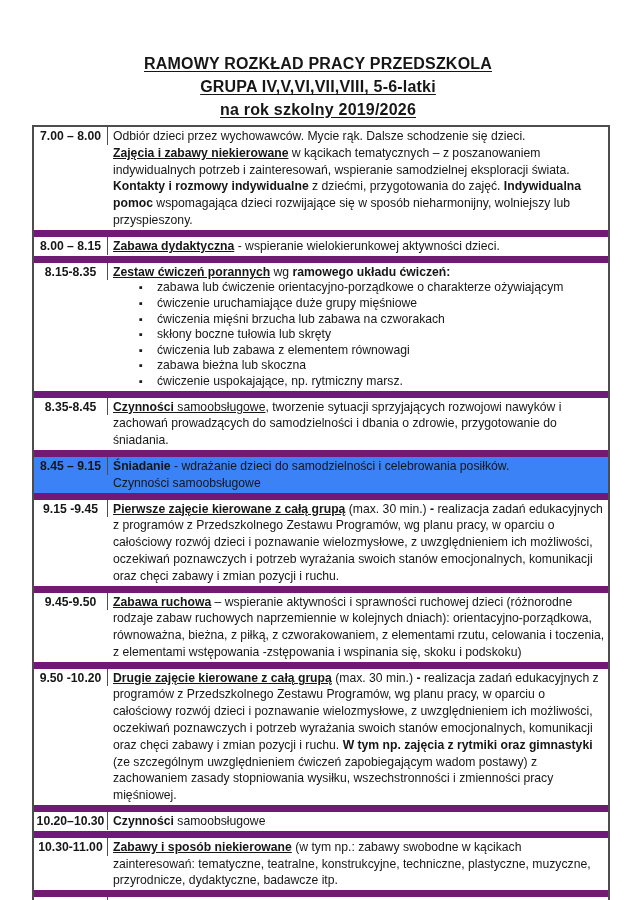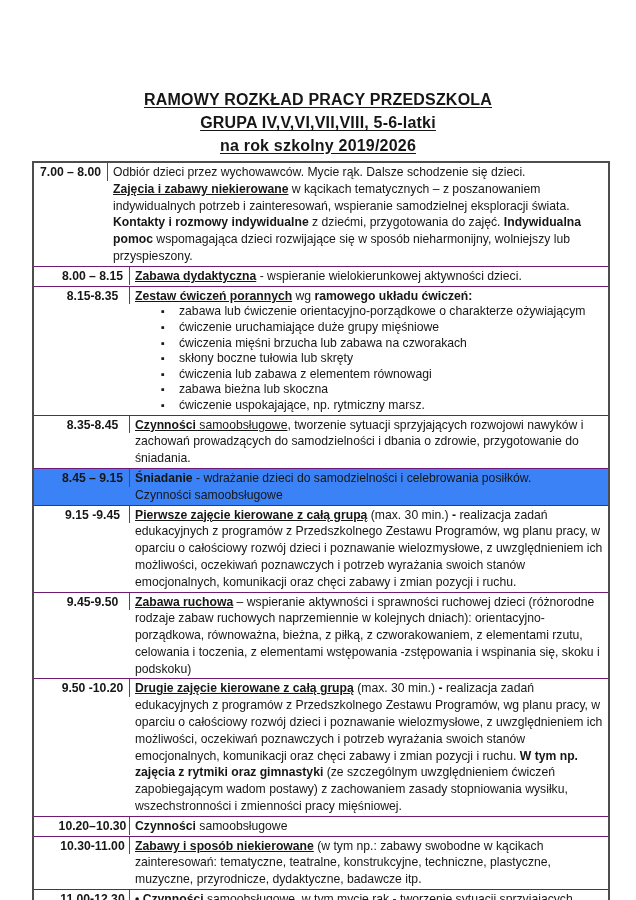--- a/index.html
+++ b/index.html
@@ -1,30 +1,30 @@
 <!DOCTYPE html>
 <html><head>
 <meta charset="utf-8">
 <style>
   html,body { margin:0; padding:0; background:#ffffff; }
   .page {
     width:636px; height:900px; background:#ffffff; overflow:hidden;
     font-family:"Liberation Sans", sans-serif; color:#161616; position:relative;
   }
-  .title-block { padding-top:88px; text-align:center; }
+  .title-block { padding-top:52px; text-align:center; }
   .title-line {
     font-size:16px; line-height:23px; font-weight:bold;
     text-decoration:underline; text-underline-offset:2px; letter-spacing:0.2px;
   }
   .schedule {
     margin:4px 0 0 32px; width:578px; box-sizing:border-box;
     border:2px solid #4d4d4d;
   }
   .row { display:flex; align-items:flex-start; }
-  .row + .row { border-top:1px solid #701a75;padding-left:22px; }
+  .row + .row { border-top:7px solid #701a75; }
   .time-cell {
     flex:0 0 74px; width:74px; box-sizing:border-box;
     border-right:1px solid #4d4d4d;
     font-weight:bold; font-size:12.2px; line-height:16.8px;
     text-align:center; padding:1px 1px 0 1px;
   }
   .activity-cell {
     flex:1; min-width:0; box-sizing:border-box;
     font-size:12.2px; line-height:16.8px;
     padding:1px 3px 1px 5px;

